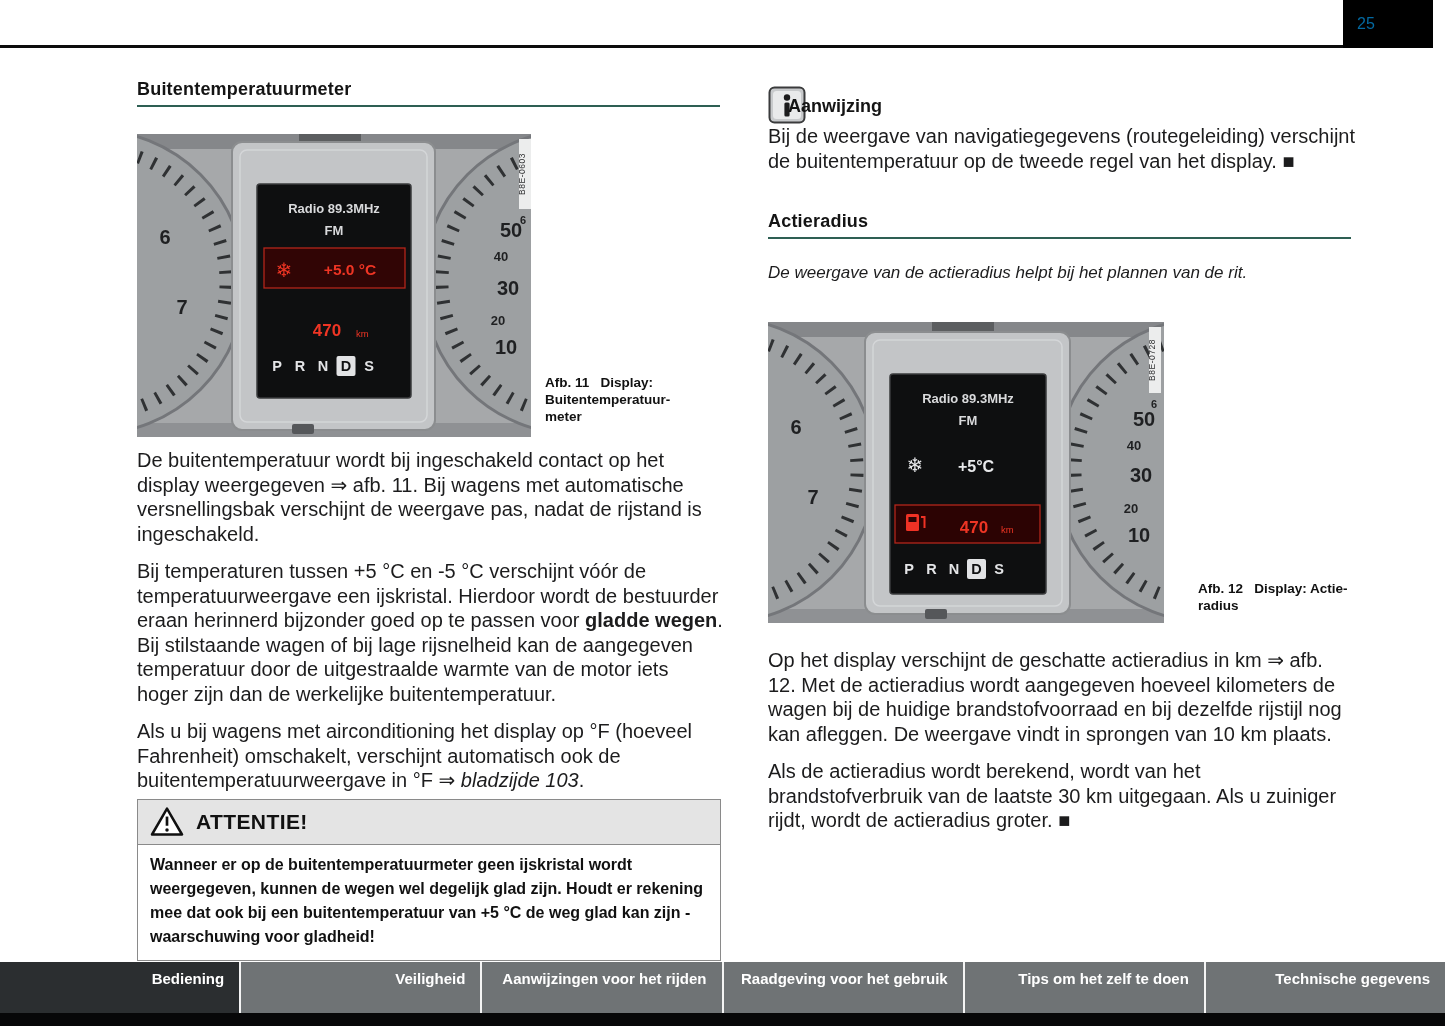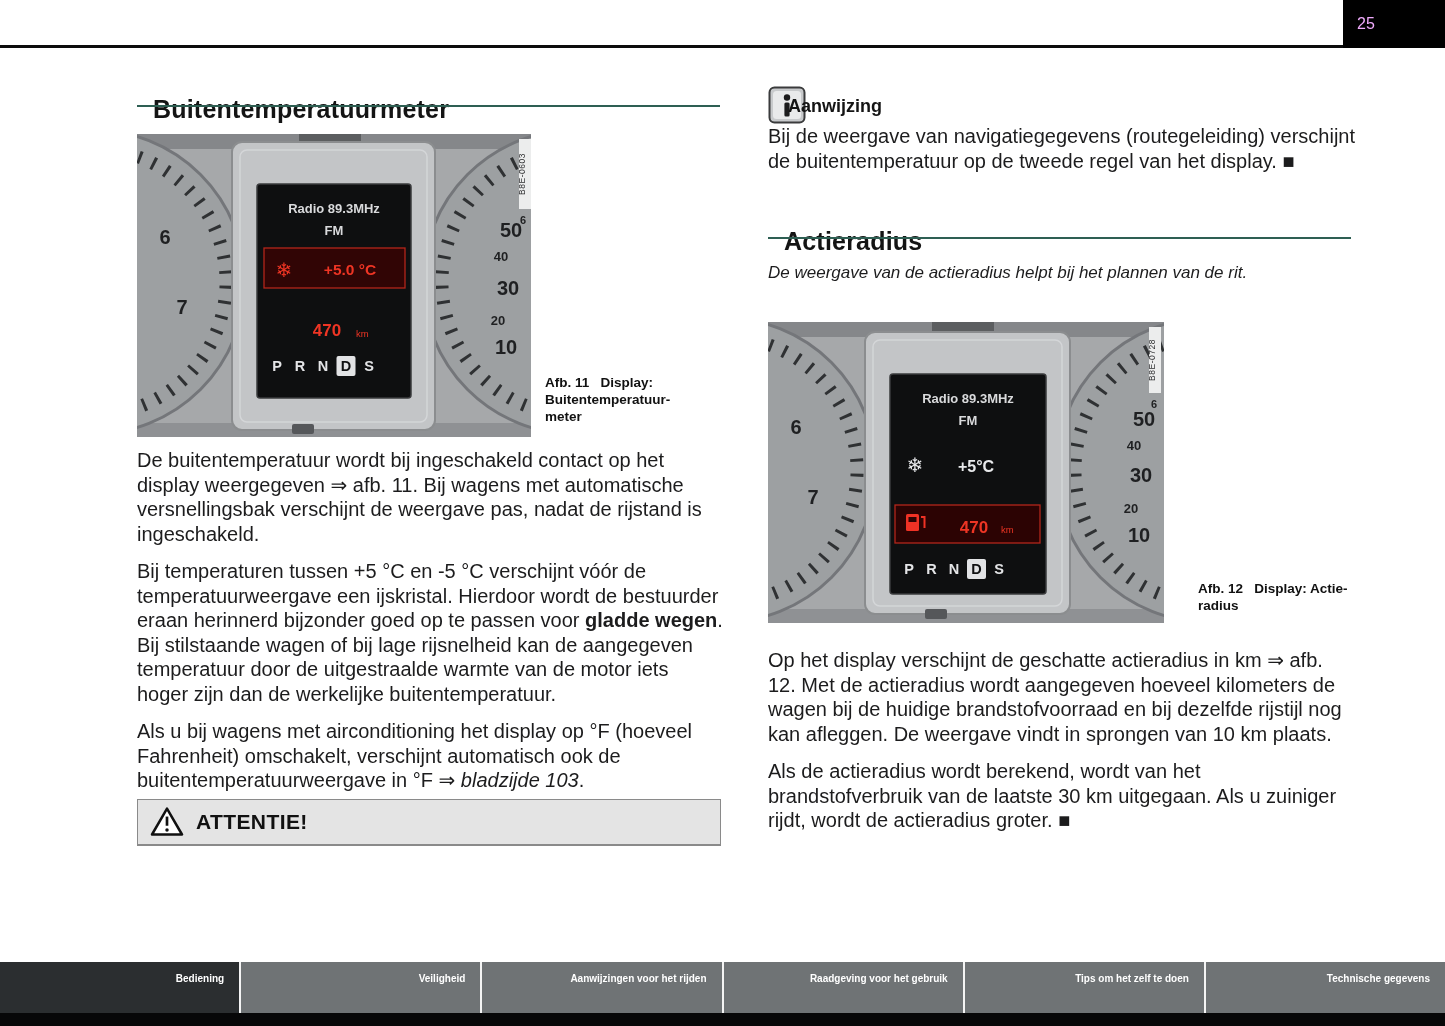--- a/index.html
+++ b/index.html
@@ -1,21 +1,21 @@
 <!DOCTYPE html>
 <html><head>
 <meta charset="utf-8">
 <style>
   html,body{margin:0;padding:0;background:#ffffff;}
   .page{position:relative;width:1445px;height:1026px;background:#ffffff;overflow:hidden;
         font-family:"Liberation Sans",sans-serif;color:#1c1c1d;}
   .top-rule{position:absolute;left:0;top:45px;width:1343px;height:3px;background:#0c0c0c;}
-  .pagenum-box{position:absolute;left:1343px;top:0;width:102px;height:48px;background:#000;
-        color:#f0abfc;font-size:16px;display:flex;align-items:center;padding-left:14px;box-sizing:border-box;}
-  .heading{position:absolute;font-size:25px;font-weight:bold;color:#141414;letter-spacing:.2px;margin:16px;}
+  .pagenum-box{position:absolute;left:1343px;top:0;width:90px;height:48px;background:#000;
+        color:#0369a1;font-size:16px;display:flex;align-items:center;padding-left:14px;box-sizing:border-box;}
+  .heading{position:absolute;font-size:18px;font-weight:bold;color:#141414;letter-spacing:.2px;margin:0;}
   .heading-rule{position:absolute;height:2px;background:#2e5f53;}
   .fig{position:absolute;}
   .fig svg{display:block;}
   .fig-caption{position:absolute;font-weight:bold;font-size:13.5px;line-height:17px;
         white-space:pre-wrap;color:#111;}
   .body-text{position:absolute;}
   .body-text p{margin:0 0 13px 0;font-size:20px;line-height:24.5px;color:#1c1c1d;}
   .b{font-weight:bold;}
   .i{font-style:italic;}
   
@@ -24,21 +24,21 @@
   .intro{position:absolute;font-size:17px;font-style:italic;line-height:27px;margin:0;color:#1c1c1d;}
   
   .warning{position:absolute;border:1px solid #8a8a8a;box-sizing:border-box;background:#fff;}
   .warning-header{display:flex;align-items:center;gap:12px;background:#e4e4e4;
         border-bottom:1px solid #8a8a8a;padding:7px 12px;}
   .warning-title{font-size:21px;font-weight:bold;letter-spacing:.4px;color:#111;}
   .warning-body{padding:8px 12px 11px 12px;font-weight:bold;font-size:16px;line-height:24px;color:#111;}
   
   .footer{position:absolute;left:0;bottom:0;width:1445px;height:64px;}
   .fcells{display:flex;height:51px;}
-  .fcell{flex:1;background:#6f7375;color:#fff;font-weight:bold;font-size:10px;line-height:18px;
+  .fcell{flex:1;background:#6f7375;color:#fff;font-weight:bold;font-size:15px;line-height:18px;
         text-align:right;padding:8px 15px 0 6px;box-sizing:border-box;border-left:2px solid #f4f4f4;}
   .fcell:first-child{border-left:none;background:#2b2e30;}
   .fstrip{height:13px;background:#070708;}
   
   svg text{font-family:"Liberation Sans",sans-serif;}
   .gnum{fill:#1f2022;font-weight:bold;text-anchor:middle;}
   .gbig{font-size:20px;}
   .gsmall{font-size:13px;}
   .gtiny{font-size:11px;}
   .dline{fill:#d9dadc;font-size:13px;font-weight:bold;text-anchor:middle;}
@@ -129,20 +129,21 @@
 
   <div class="warning" style="left:137px;top:799px;width:584px;">
     <div class="warning-header">
       <svg viewBox="0 0 40 36" width="34" height="30">
         <path d="M20 2 L38 33 H2 Z" fill="#ffffff" stroke="#111" stroke-width="3" stroke-linejoin="round"></path>
         <rect x="18.4" y="11.5" width="3.2" height="11" fill="#111"></rect>
         <circle cx="20" cy="27.5" r="2.1" fill="#111"></circle>
       </svg>
       <span class="warning-title">ATTENTIE!</span>
     </div>
+    <div class="warning-body">Wanneer er op de buitentemperatuurmeter geen ijskristal wordt weergegeven, kunnen de wegen wel degelijk glad zijn. Houdt er rekening mee dat ook bij een buitentemperatuur van +5 °C de weg glad kan zijn - waarschuwing voor gladheid!</div>
   </div>
 
   <span class="info-icon" style="left:768px;top:86px;">
     <svg viewBox="0 0 38 38" width="38" height="38">
       <rect x="1.5" y="1.5" width="35" height="35" rx="5" fill="#c8cacc" stroke="#3a3b3c" stroke-width="2"></rect>
       <rect x="5" y="5" width="28" height="28" rx="3.5" fill="#e9eaeb"></rect>
       <circle cx="19" cy="11.5" r="3.2" fill="#1c1c1d"></circle>
       <rect x="16.4" y="16.5" width="5.2" height="14" rx="1.5" fill="#1c1c1d"></rect>
     </svg>
   </span>

